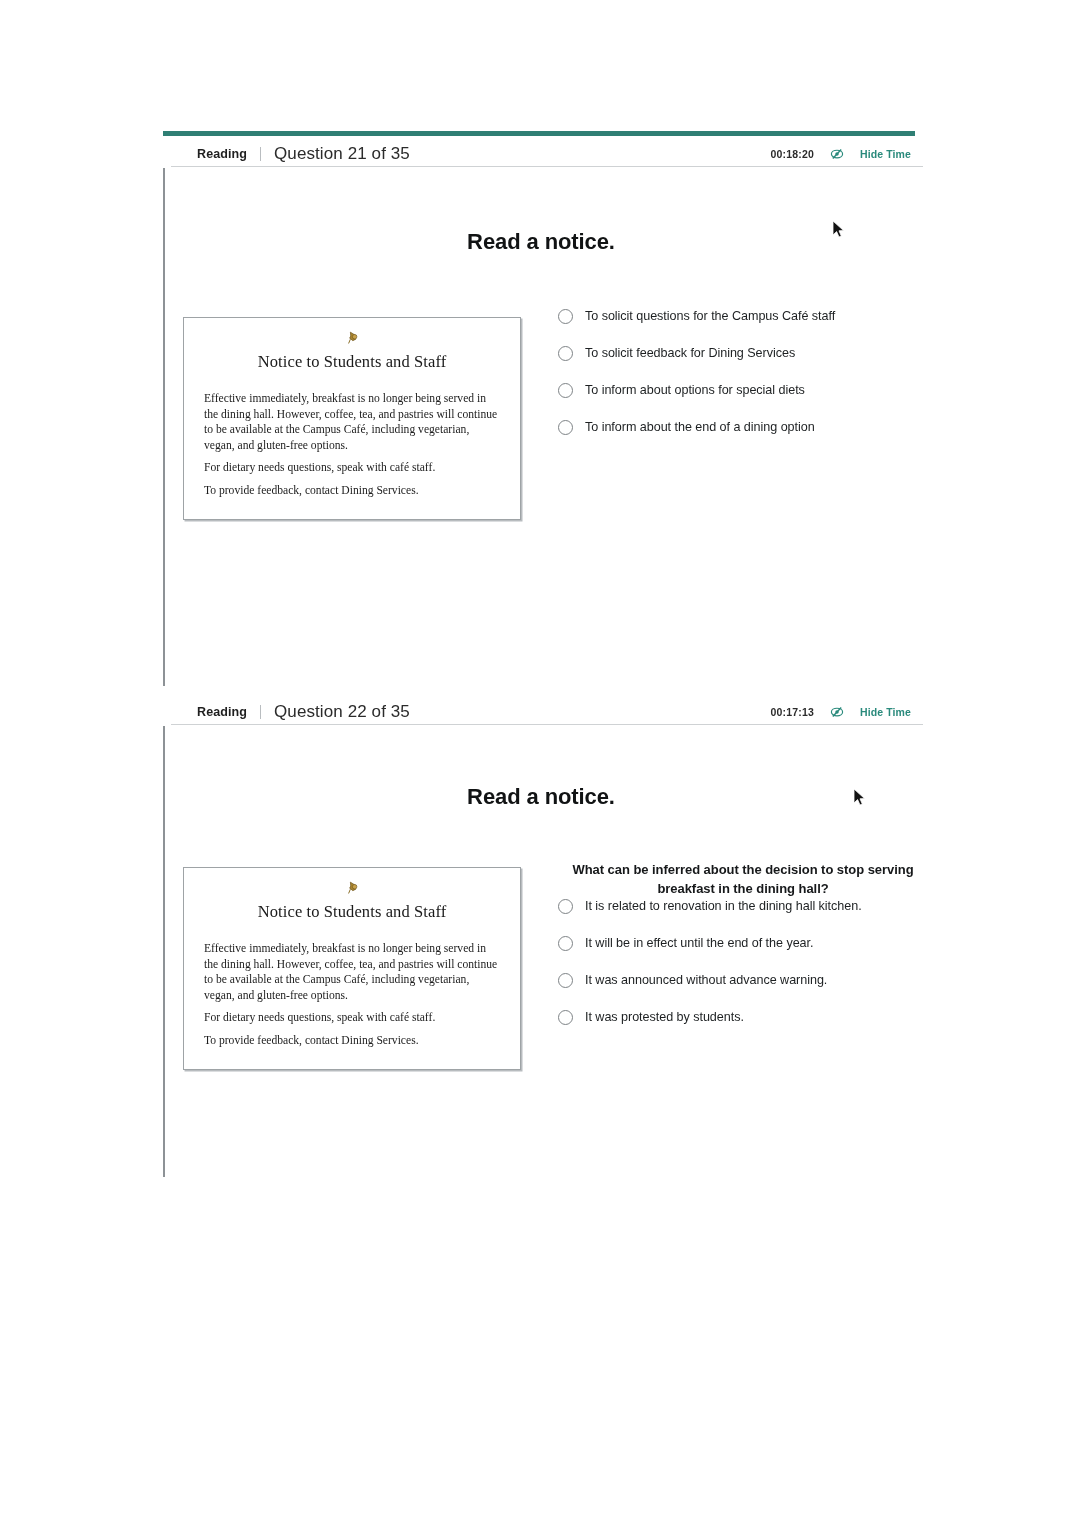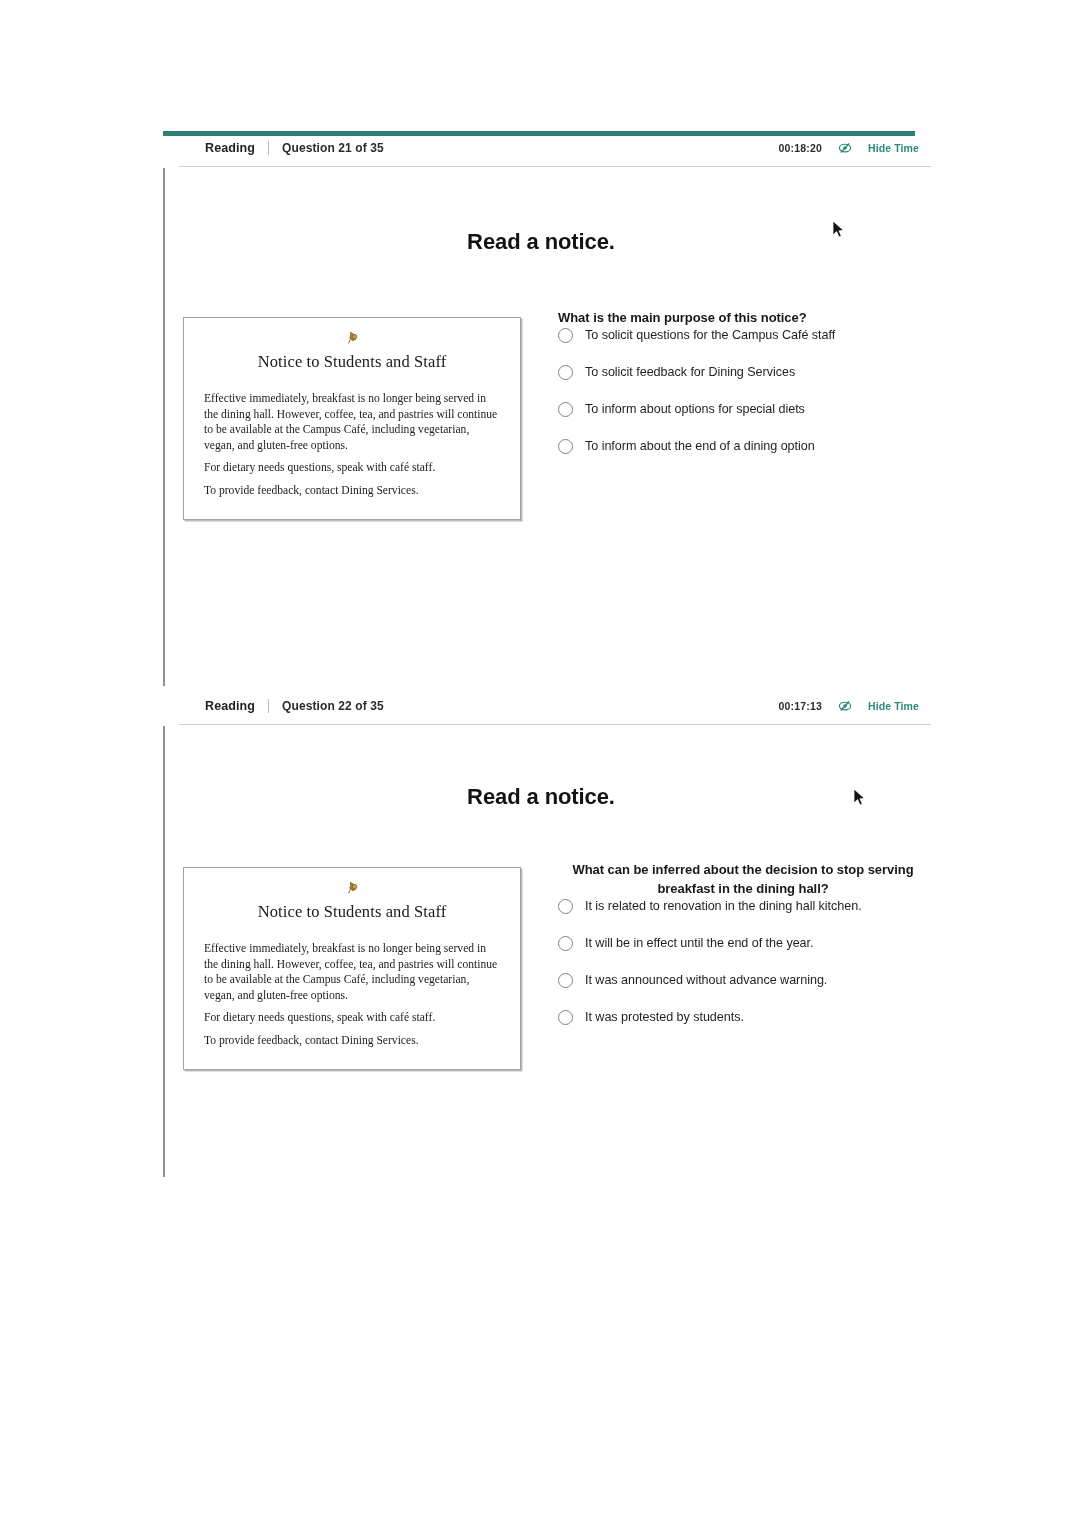--- a/index.html
+++ b/index.html
@@ -18,40 +18,40 @@
   .panel-2 { left: 163px; top: 697px; width: 755px; height: 480px; }
 
   .teal-bar {
     position: absolute; left: 0; top: 0;
     width: 752px; height: 5px;
     background: #2f7f74;
   }
 
   
   .hdr {
-    position: absolute; left: 16px;
+    position: absolute; left: 8px;
     width: 752px; height: 26px;
-    display: flex; align-items: flex-start;
+    display: flex; align-items: center;
     background: #ffffff;
     border-bottom: 1px solid #cfd2d4;
   }
   .panel-1 .hdr { top: 10px; }
   .panel-2 .hdr { top: 2px; }
 
   .hdr-left { display: flex; align-items: center; padding-left: 26px; }
   .hdr-section {
     font-size: 12.5px; font-weight: bold; color: #1f1f1f;
     letter-spacing: .1px;
   }
   .hdr-sep {
     width: 1px; height: 14px; background: #b9bdc0;
     margin: 0 13px;
   }
   .hdr-qnum {
-    font-size: 12px; font-weight: bold; color: #2b2b2b;
+    font-size: 17px; font-weight: normal; color: #2b2b2b;
     letter-spacing: .1px;
   }
   .hdr-right {
     margin-left: auto; display: flex; align-items: center;
     padding-right: 12px; gap: 16px;
   }
   .hdr-timer {
     font-size: 10.5px; font-weight: bold; color: #2b2b2b;
     letter-spacing: .2px;
   }
@@ -192,21 +192,20 @@
         </div>
         <div class="notice-heading">Notice to Students and Staff</div>
         <div class="notice-body">
           <p>Effective immediately, breakfast is no longer being served in the dining hall. However, coffee, tea, and pastries will continue to be available at the Campus Café, including vegetarian, vegan, and gluten-free options.</p>
           <p>For dietary needs questions, speak with café staff.</p>
           <p>To provide feedback, contact Dining Services.</p>
         </div>
       </div>
 
       <div class="qblock">
-        <div class="question-text">What is the main purpose of this notice?</div>
         <div class="options">
           <div class="option-row">
             <span class="radio"></span>
             <span class="option-label">To solicit questions for the Campus Café staff</span>
           </div>
           <div class="option-row">
             <span class="radio"></span>
             <span class="option-label">To solicit feedback for Dining Services</span>
           </div>
           <div class="option-row">

